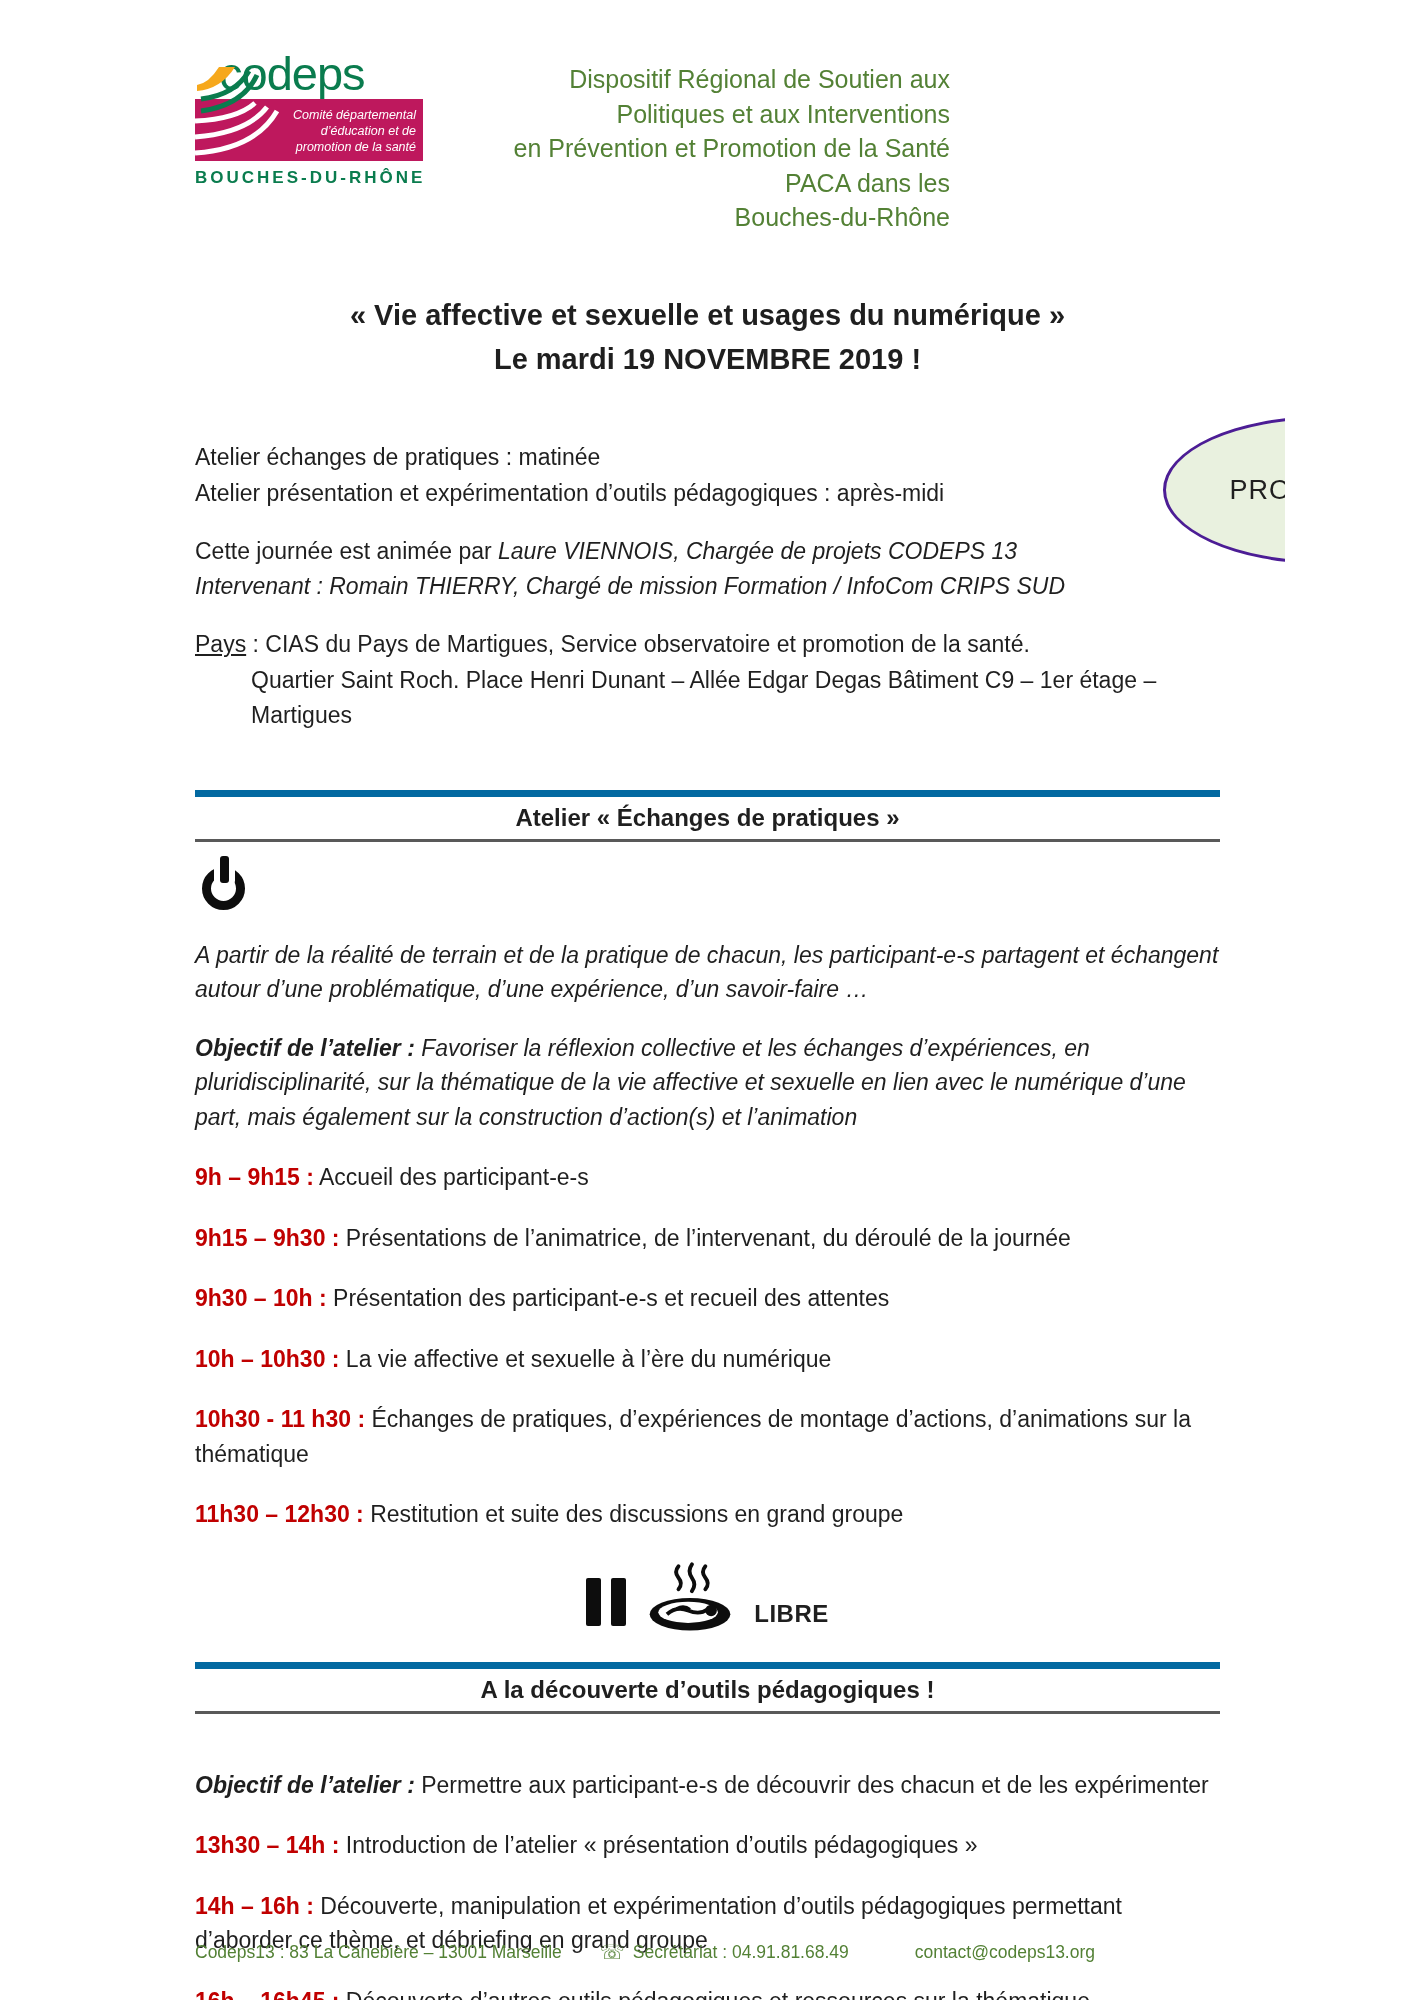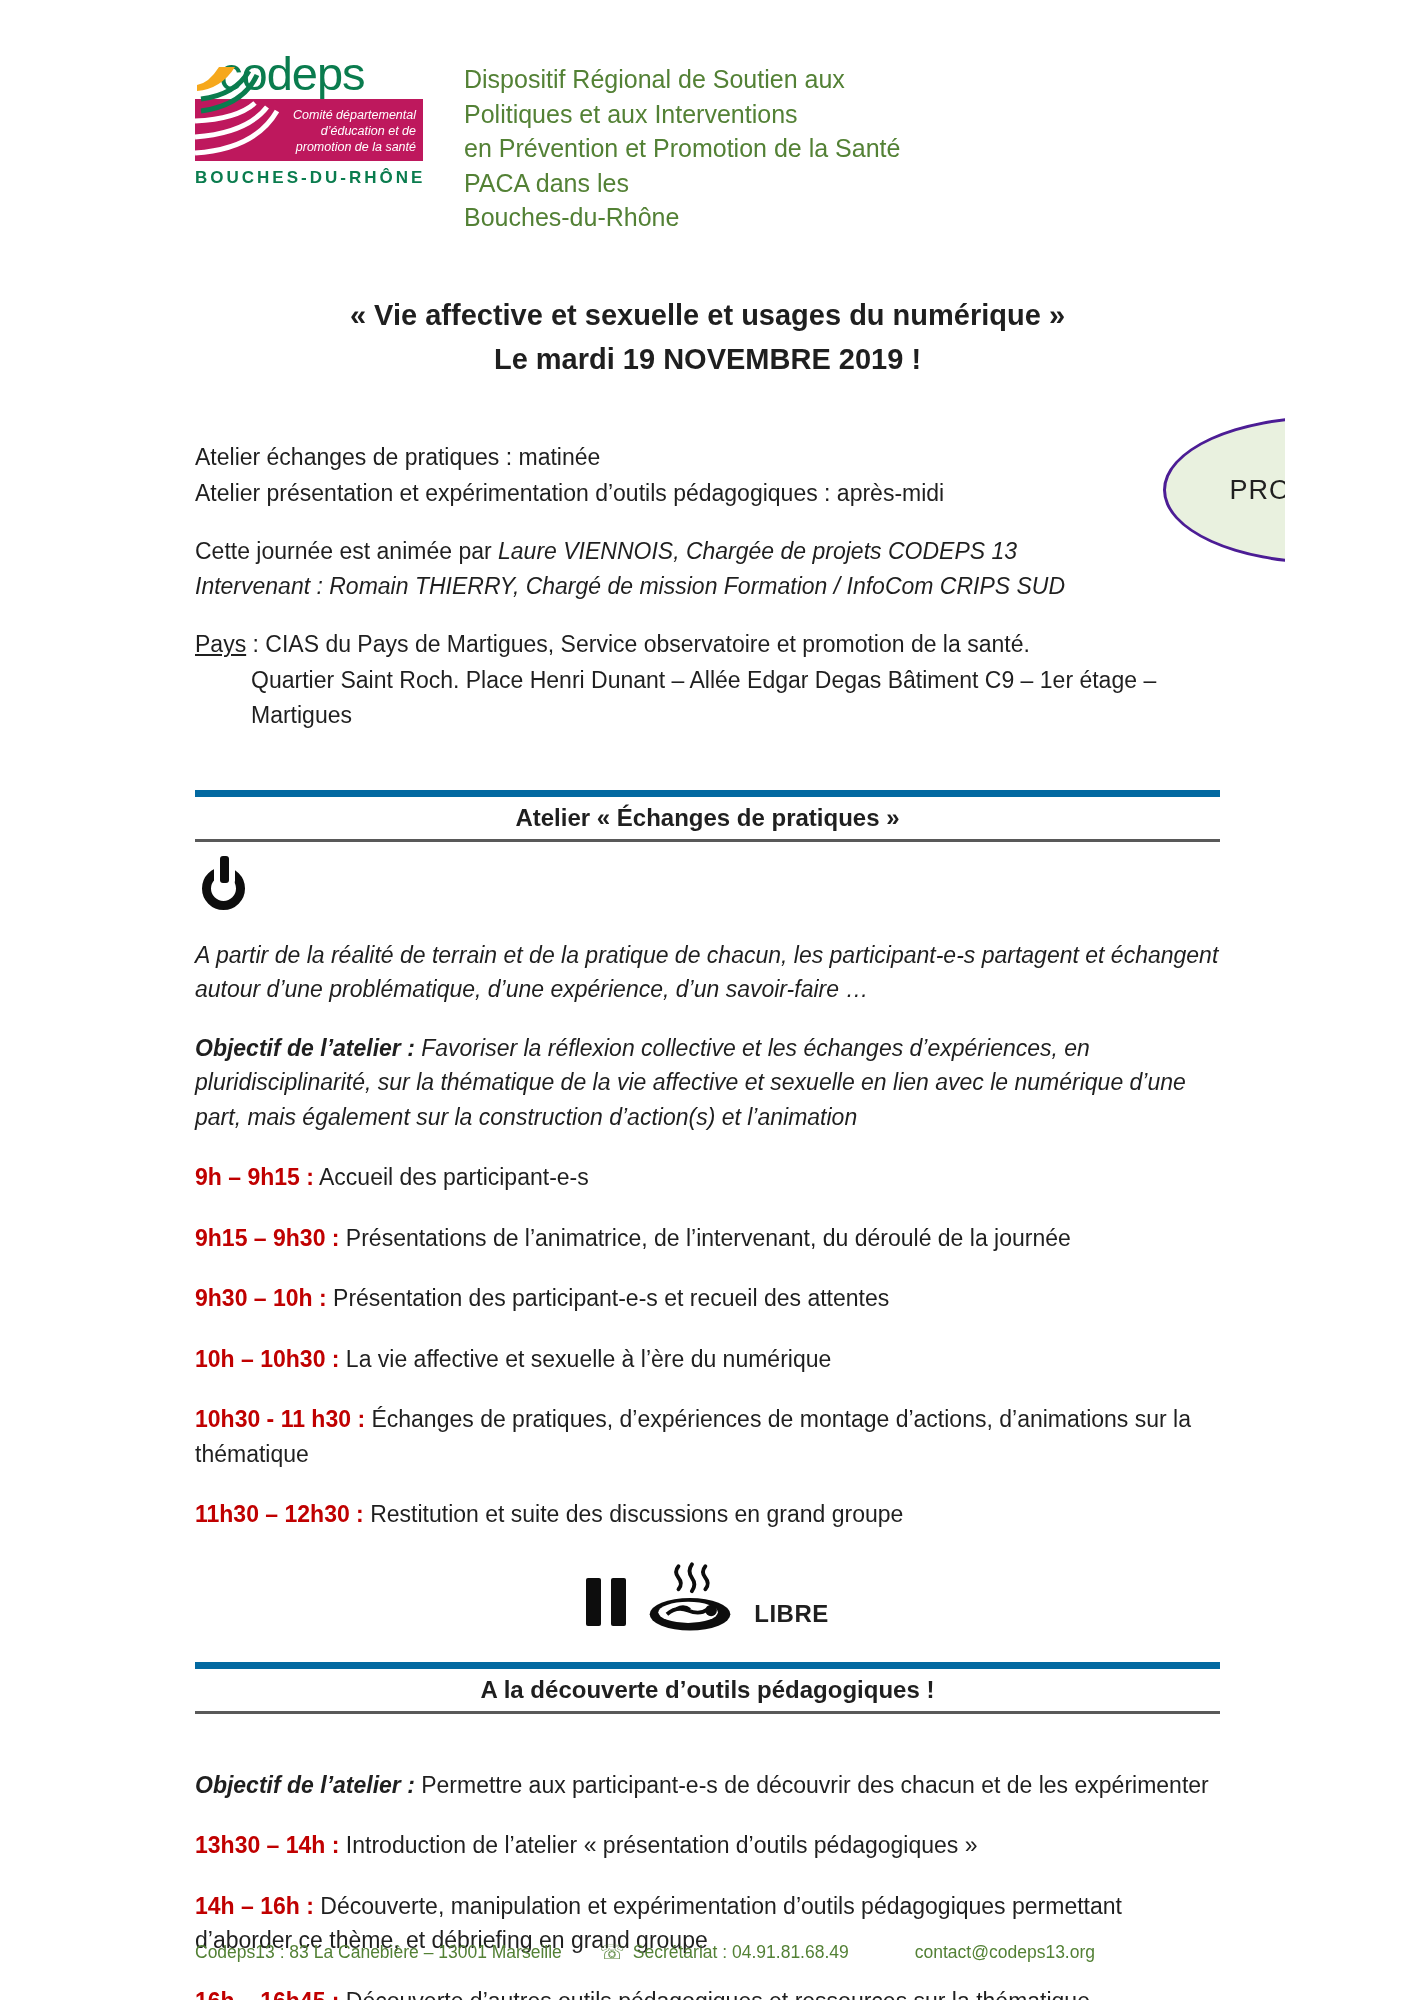--- a/index.html
+++ b/index.html
@@ -32,21 +32,21 @@
     position: absolute; right: 7px; top: 8px; width: 152px;
     color: #ffffff; font-style: italic; font-size: 12.5px;
     line-height: 1.3; text-align: right;
   }
   .logo-region {
     margin-top: 7px; color: #0a7c4e; font-weight: bold;
     font-size: 17px; letter-spacing: 3px;
   }
   .header-text {
     margin-top: 10px; margin-right: 270px;
-    color: #538135;
+    text-align: right; color: #538135;
     font-size: 25px; line-height: 1.38; margin-left: 19px;
   }
 
   
   .doc-title {
     margin-top: 58px; text-align: center;
     font-size: 29px; font-weight: bold; line-height: 1.55;
   }
 
   

